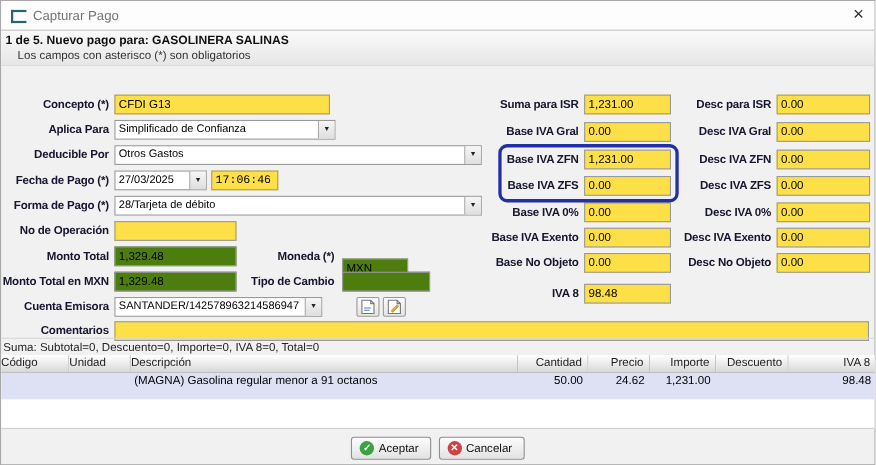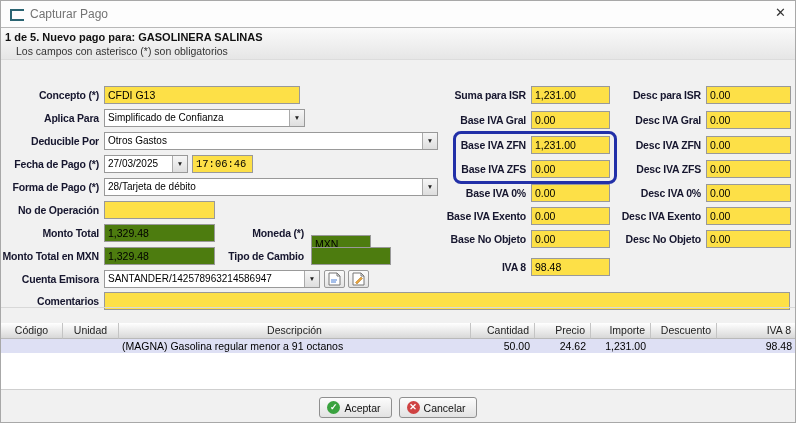--- a/index.html
+++ b/index.html
@@ -19,23 +19,23 @@
   .combo{position:absolute;height:18px;border:1px solid #999;background:#fff;display:flex;cursor:default}
   .combo .cv{flex:1;font-size:10px;line-height:16px;padding:0 3px;white-space:nowrap;overflow:hidden}
   .combo .ca{width:15px;border-left:1px solid #aaa;background:linear-gradient(#f6f6f6,#dedede);font-size:6.5px;line-height:16px;text-align:center;color:#222}
   .ibtn{position:absolute;width:21px;height:18px;border:1px solid #999;border-radius:2px;background:linear-gradient(#fbfbfb,#e4e4e4);display:flex;align-items:center;justify-content:center;padding:0}
   .hlbox{position:absolute;left:452px;top:130px;width:164px;height:53px;border:3px solid #2230a8;border-radius:8px;pointer-events:none}
   .sep{position:absolute;left:0;top:306px;width:100%;border-top:1px solid #d8d8d8}
   .suma{position:absolute;left:2px;top:309px;font-size:10.5px;color:#222;white-space:nowrap}
   .grid{position:absolute;left:0;top:322px;width:796px;height:67px;background:#fff;border-bottom:1px solid #cfcfcf}
   .ghead{display:flex;height:16px}
   .hc{background:linear-gradient(#ffffff,#d8d8d8);border-right:1px solid #c4c4c4;border-bottom:1px solid #b9b9b9;font-size:10.5px;line-height:15px;color:#222;overflow:hidden;white-space:nowrap}
-  .grow{display:flex;height:14px;background:#dee0f4}
+  .grow{display:flex;height:24px;background:#dee0f4}
   .dc{font-size:10.5px;line-height:14px;overflow:hidden;white-space:nowrap}
-  .tc{text-align:center}.tr{text-align:right;padding-right:5px}.tl{text-align:left;padding-left:3px}
+  .tc{text-align:left}.tr{text-align:right;padding-right:5px}.tl{text-align:left;padding-left:3px}
   .btnbar{position:absolute;left:0;top:396px;width:100%;display:flex;justify-content:center;gap:7px}
   .btn{display:inline-flex;align-items:center;gap:4px;height:21px;padding:0 10px 0 7px;border:1px solid #8f8f8f;border-radius:3px;background:linear-gradient(#fcfcfc,#e2e2e2);font-size:10.5px;color:#111;font-family:inherit}
   .ic{width:13px;height:13px;border-radius:50%;color:#fff;font-size:9px;line-height:13px;text-align:center;font-weight:bold}
   .ok{background:#3aa23f}
   .no{background:#cf4242}
 </style>
 </head>
 <body>
 
 <div class="dlg">
@@ -86,21 +86,21 @@
   <input class="fld ro" style="left: 103px; top: 223px; width: 111px;" value="1,329.48">
   <span class="lbl" style="right:491px;top:223px">Moneda (*)</span>
   <input class="fld ro" style="left: 310px; top: 223px; width: 60px; margin-top: 11px;" value="MXN">
 
   <span class="lbl" style="right:696px;top:246px">Monto Total en MXN</span>
   <input class="fld ro" style="left: 103px; top: 246px; width: 111px;" value="1,329.48">
   <span class="lbl" style="right:491px;top:246px">Tipo de Cambio</span>
   <input class="fld ro" style="left: 310px; top: 246px; width: 80px;">
 
   <span class="lbl" style="right:696px;top:269px">Cuenta Emisora</span>
-  <div class="combo" style="left:103px;top:269px;width:216px">
+  <div class="combo" style="left:103px;top:269px;width:189px">
     <span class="cv">SANTANDER/142578963214586947</span>
     <span class="ca">▼</span>
   </div>
   <button class="ibtn" style="left:323px;top:269px">
     <svg width="13" height="14" viewBox="0 0 13 14">
       <path d="M1 1h8l3 3v9H1z" fill="#fff" stroke="#777" stroke-width="1"></path>
       <path d="M9 1v3h3" fill="none" stroke="#777" stroke-width="1"></path>
       <path d="M3 8h6M3 10h5" stroke="#4a7fd4" stroke-width="1"></path>
     </svg>
   </button>
@@ -143,20 +143,21 @@
   <span class="lbl" style="right:94px;top:183px">Desc IVA 0%</span>
   <input class="fld" style="left: 705px; top: 183px; width: 85px;" value="0.00">
   <span class="lbl" style="right:94px;top:206px">Desc IVA Exento</span>
   <input class="fld" style="left: 705px; top: 206px; width: 85px;" value="0.00">
   <span class="lbl" style="right:94px;top:229px">Desc No Objeto</span>
   <input class="fld" style="left: 705px; top: 229px; width: 85px;" value="0.00">
 
   <div class="hlbox"></div>
 
   <div class="sep"></div>
+  <div class="suma">Suma: Subtotal=0, Descuento=0, Importe=0, IVA 8=0, Total=0</div>
 
   <div class="grid">
     <div class="ghead">
       <div class="hc tc" style="width:62px">Código</div>
       <div class="hc tc" style="width:56px">Unidad</div>
       <div class="hc tc" style="width:352px">Descripción</div>
       <div class="hc tr" style="width:64px">Cantidad</div>
       <div class="hc tr" style="width:56px">Precio</div>
       <div class="hc tr" style="width:60px">Importe</div>
       <div class="hc tr" style="width:66px">Descuento</div>

